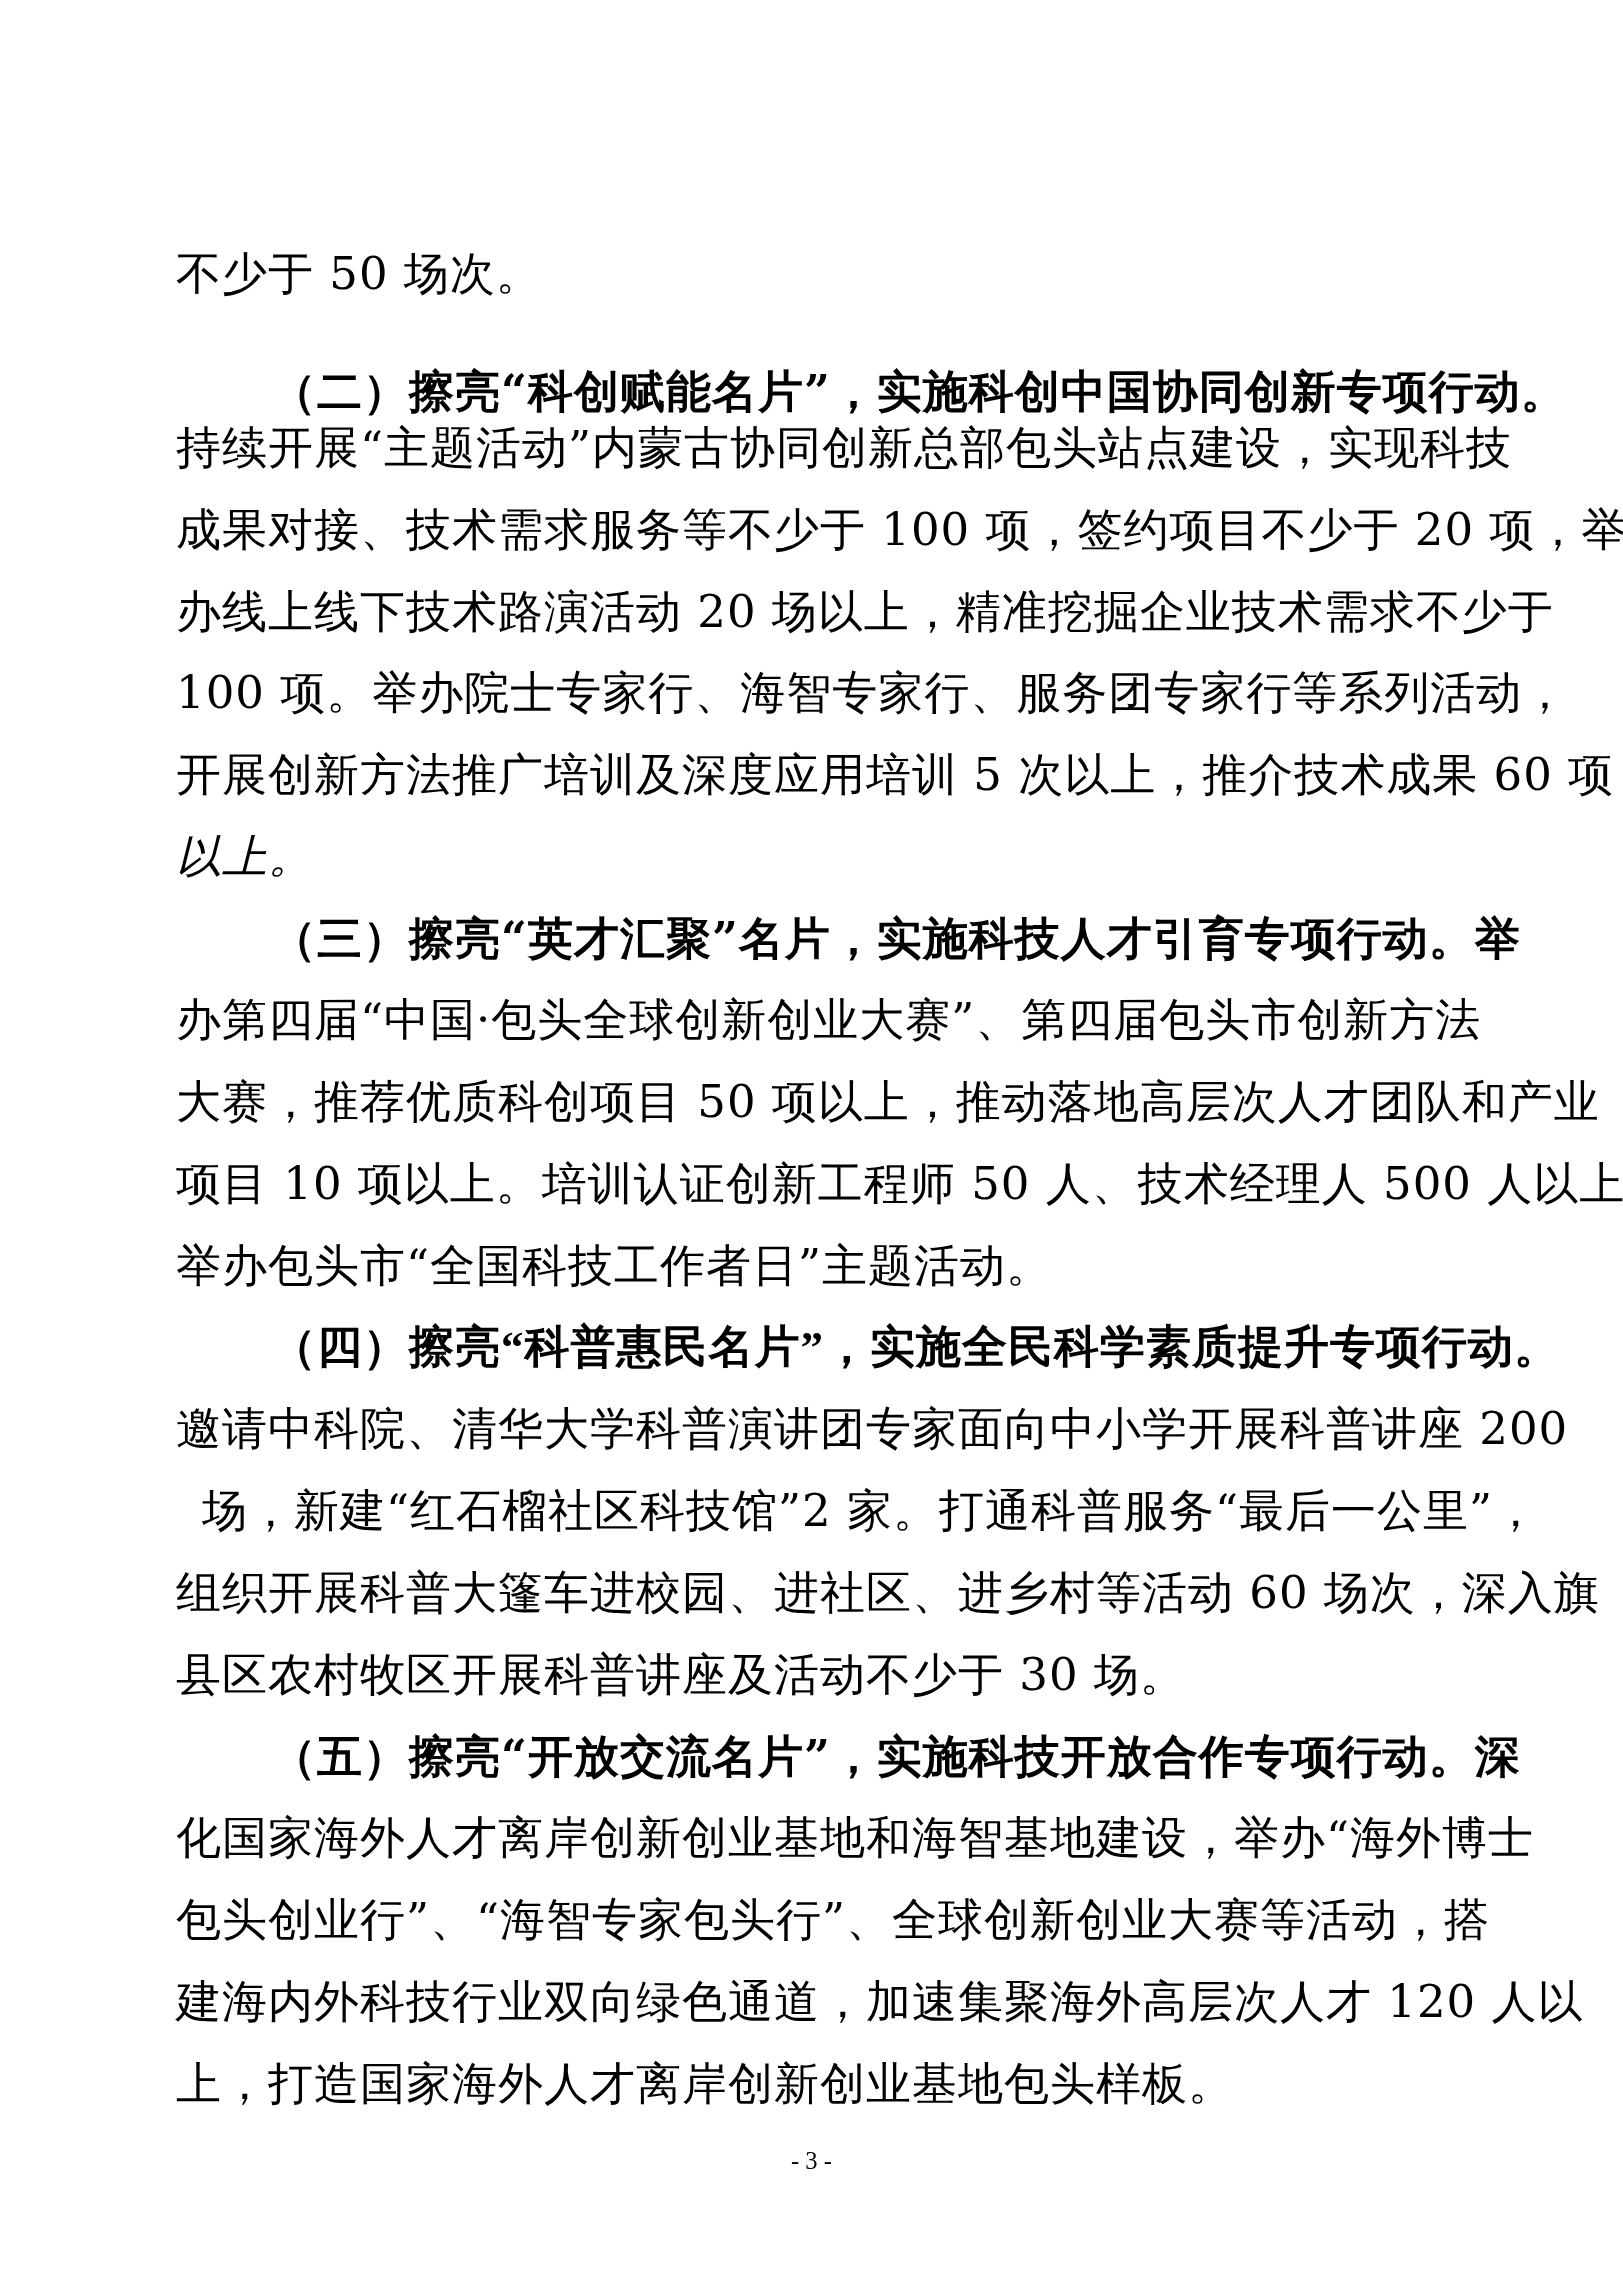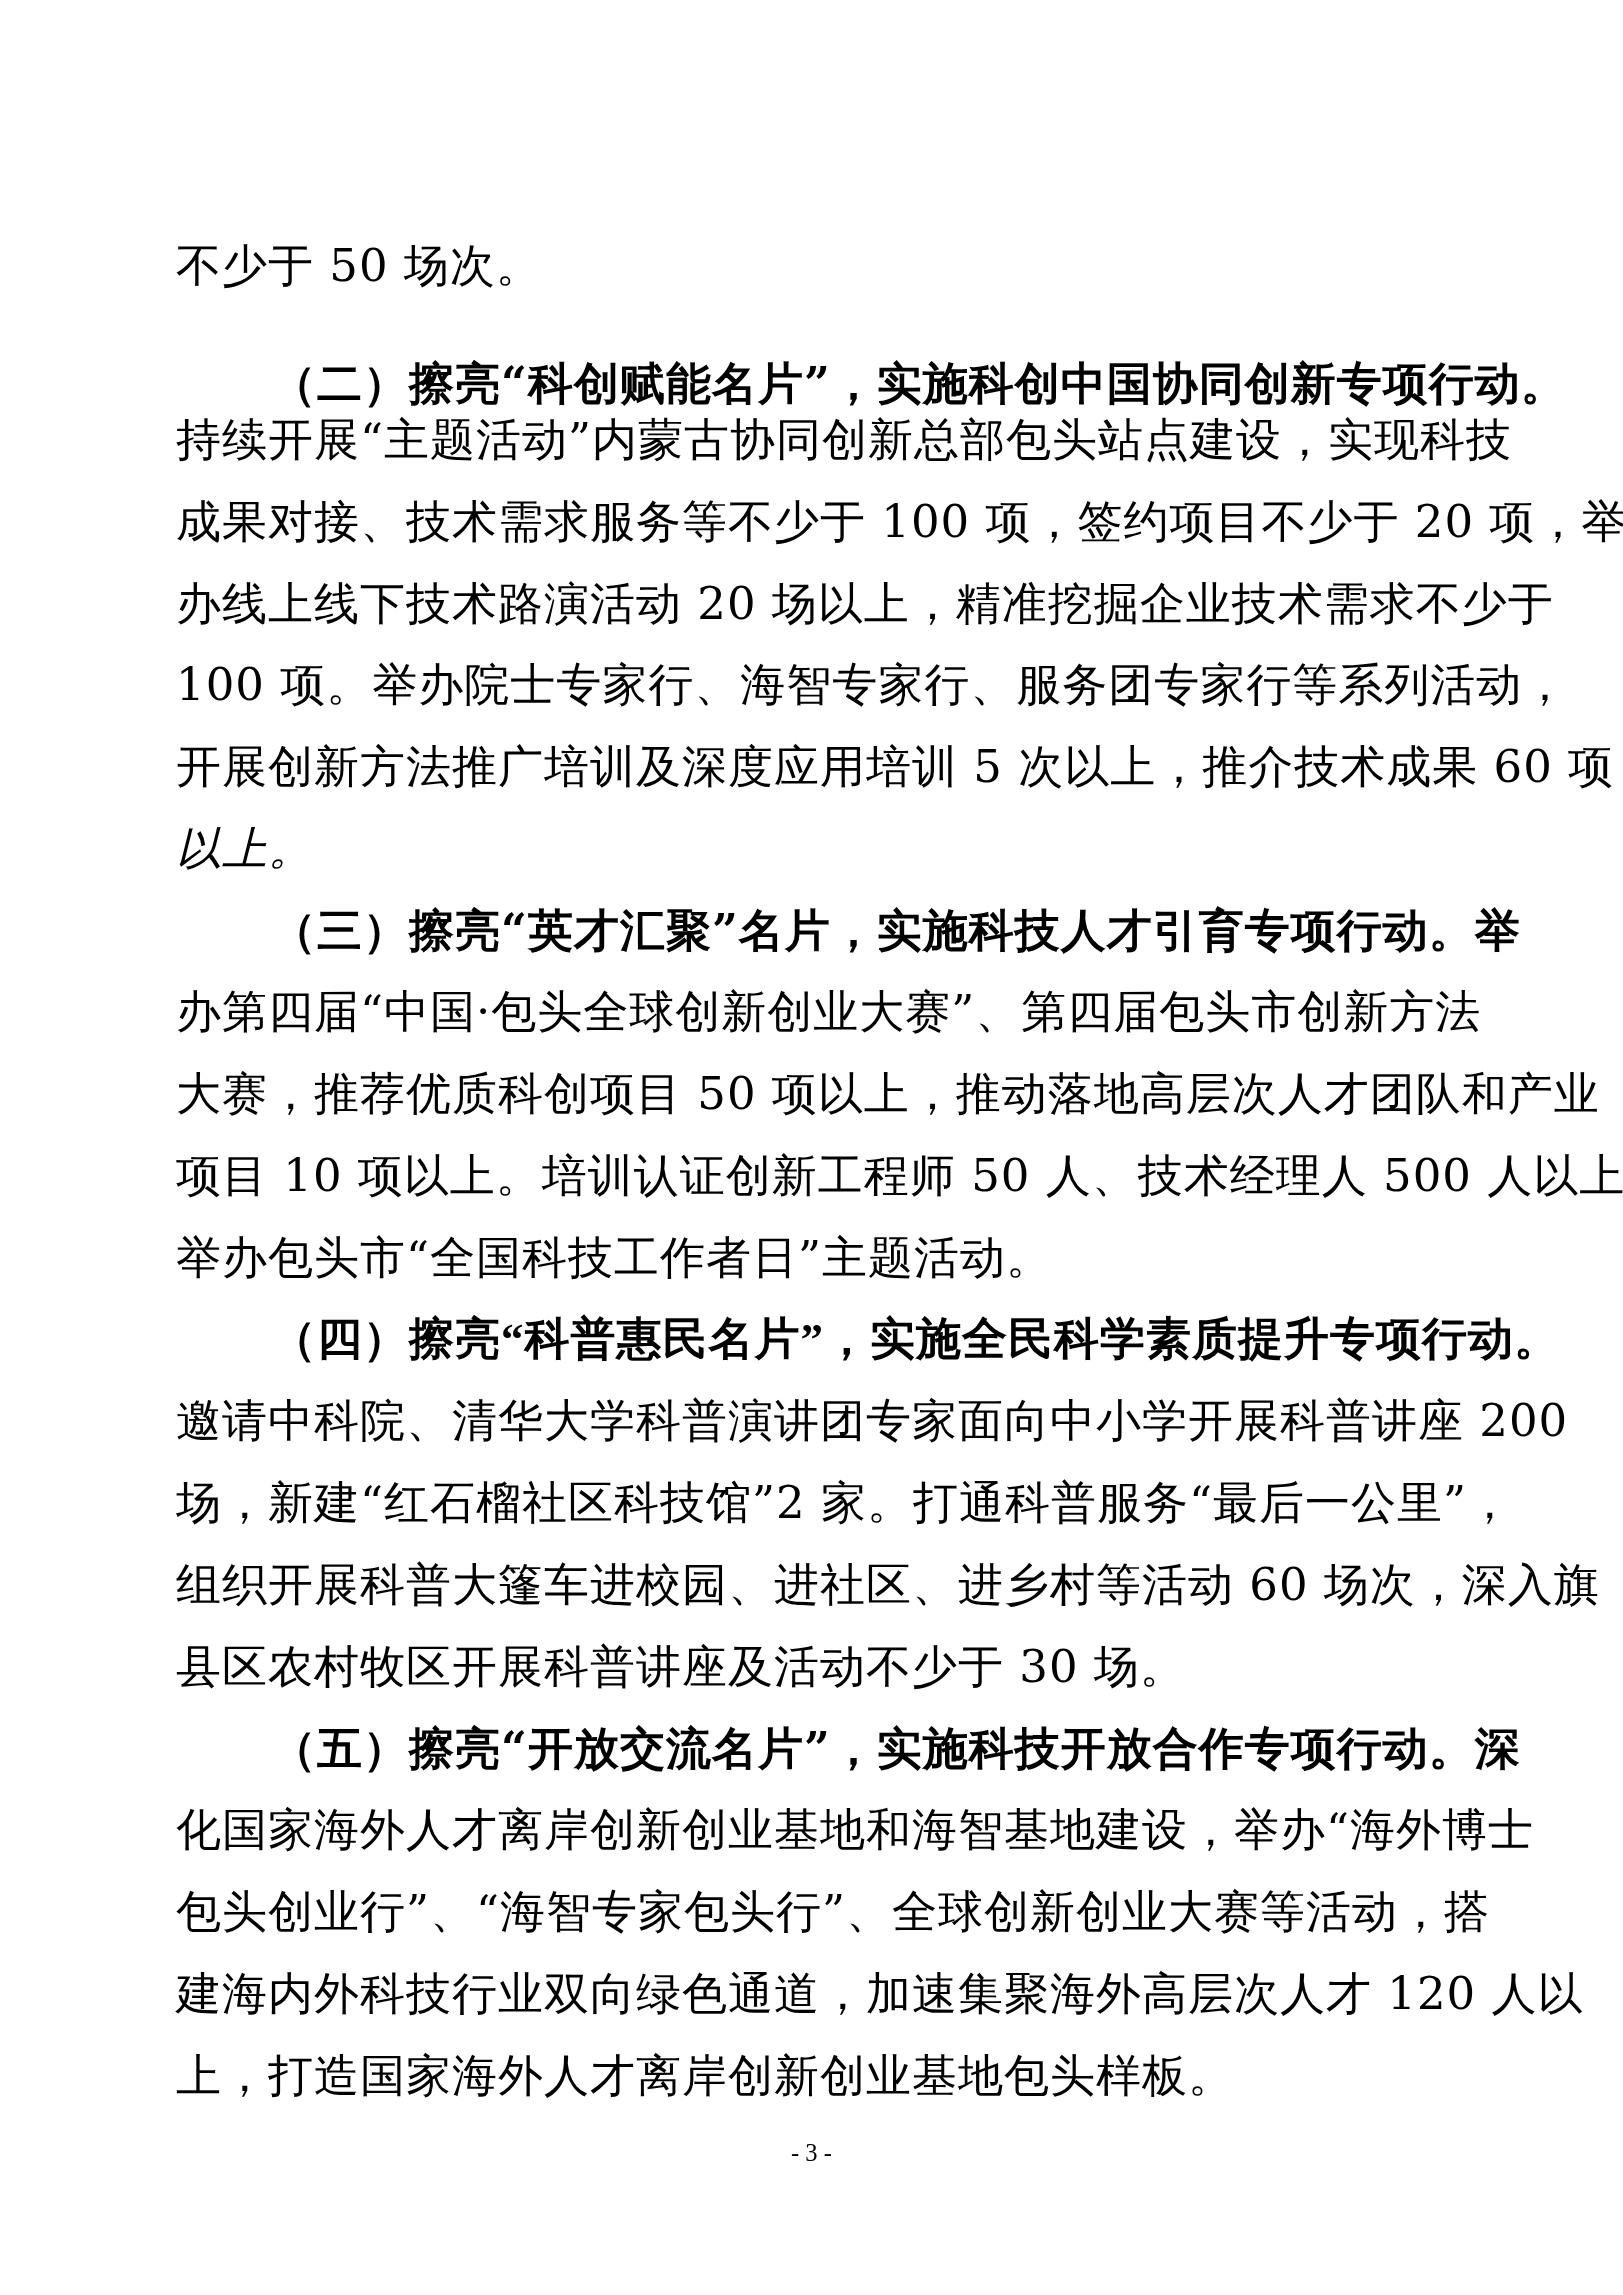--- a/index.html
+++ b/index.html
@@ -1,21 +1,21 @@
 <!DOCTYPE html>
 <html style="font-size:8.2px"><head>
 <meta charset="utf-8">
 <style>
   html, body { margin: 0; padding: 0; background: #ffffff; }
   body {
     width: 1623px; height: 2295px; position: relative; overflow: hidden;
     font-family: "DejaVu Serif", "Liberation Serif", serif;
     color: #000000;
   }
-  .page { position: absolute; left: 0; top: 0; width: 1623px; height: 2021px; background: #ffffff; }
+  .page { position: absolute; left: 0; top: 8px; width: 1623px; height: 2021px; background: #ffffff; }
   .line {
     position: absolute; left: 176px; width: 1273px;
     font-size: 45px; line-height: 51px; white-space: nowrap;
     letter-spacing: 1px;
   }
   .line.indent { left: 271px; width: 1178px; }
   .heading { font-weight: bold; }
   .page-number {
     position: absolute; left: 0; width: 1623px; text-align: center;
     top: 2137px; font-size: 24.5px; line-height: 31px;
@@ -35,21 +35,21 @@
       <div class="line" style="top: 659px;">100 项。举办院士专家行、海智专家行、服务团专家行等系列活动，</div>
       <div class="line" style="top: 741px;">开展创新方法推广培训及深度应用培训 5 次以上，推介技术成果 60 项</div>
       <div class="line" style="top: 823px; font-style: italic;">以上。</div>
       <div class="line indent heading" style="top: 905px;">（三）擦亮“英才汇聚”名片，实施科技人才引育专项行动。举</div>
       <div class="line" style="top: 986px;">办第四届“中国·包头全球创新创业大赛”、第四届包头市创新方法</div>
       <div class="line" style="top: 1068px;">大赛，推荐优质科创项目 50 项以上，推动落地高层次人才团队和产业</div>
       <div class="line" style="top: 1150px;">项目 10 项以上。培训认证创新工程师 50 人、技术经理人 500 人以上。</div>
       <div class="line" style="top: 1232px;">举办包头市“全国科技工作者日”主题活动。</div>
       <div class="line indent heading" style="top: 1314px; font-family: Liberation Serif, serif;">（四）擦亮“科普惠民名片”，实施全民科学素质提升专项行动。</div>
       <div class="line" style="top: 1395px;">邀请中科院、清华大学科普演讲团专家面向中小学开展科普讲座 200</div>
-      <div class="line" style="top: 1477px;">场，新建“红石榴社区科技馆”2 家。打通科普服务“最后一公里”，</div>
+      <div class="line" style="top: 1477px; margin-left: 26px;">场，新建“红石榴社区科技馆”2 家。打通科普服务“最后一公里”，</div>
       <div class="line" style="top: 1559px;">组织开展科普大篷车进校园、进社区、进乡村等活动 60 场次，深入旗</div>
       <div class="line" style="top: 1641px;">县区农村牧区开展科普讲座及活动不少于 30 场。</div>
       <div class="line indent heading" style="top: 1723px;">（五）擦亮“开放交流名片”，实施科技开放合作专项行动。深</div>
       <div class="line" style="top: 1804px;">化国家海外人才离岸创新创业基地和海智基地建设，举办“海外博士</div>
       <div class="line" style="top: 1886px;">包头创业行”、“海智专家包头行”、全球创新创业大赛等活动，搭</div>
       <div class="line" style="top: 1968px;">建海内外科技行业双向绿色通道，加速集聚海外高层次人才 120 人以</div>
       <div class="line" style="top: 2050px;">上，打造国家海外人才离岸创新创业基地包头样板。</div>
     </div>
   <div class="page-number">- 3 -</div>
 </div>

